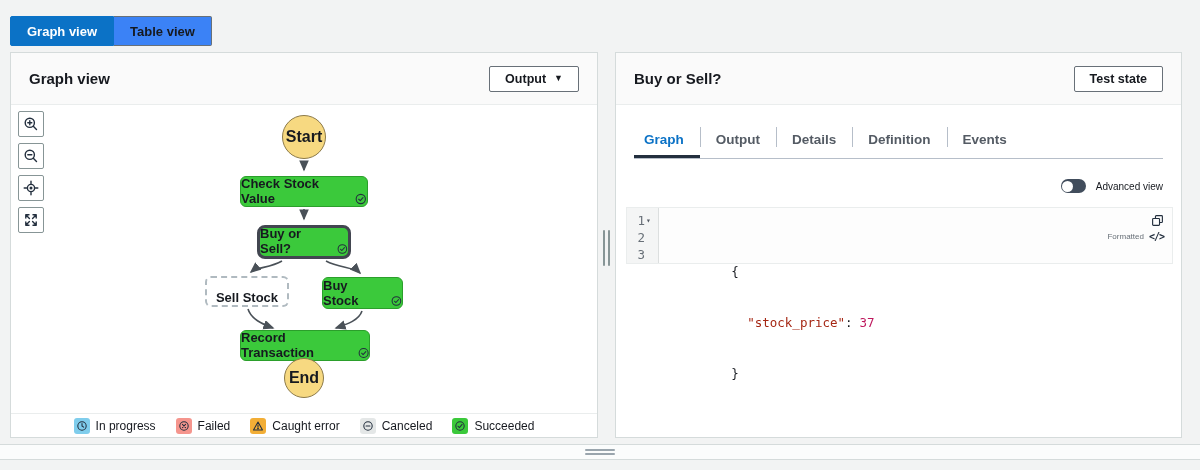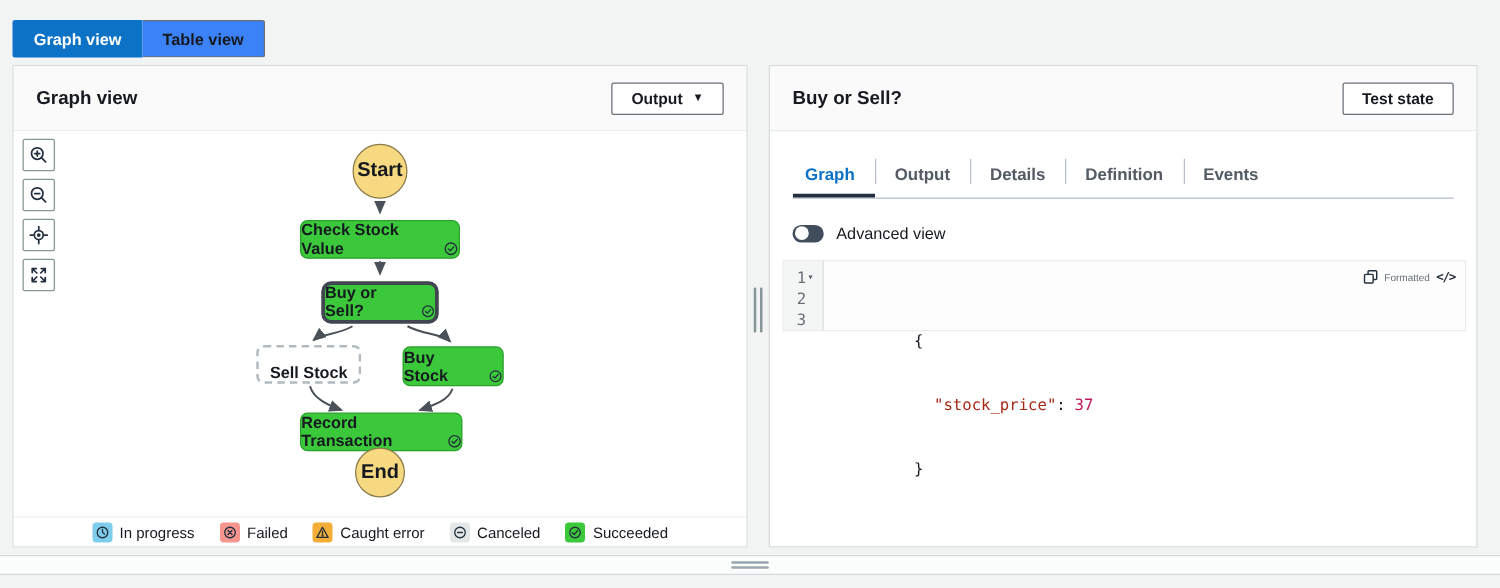--- a/index.html
+++ b/index.html
@@ -43,35 +43,35 @@
   .legend-item { display:flex; align-items:center; gap:6px; }
   .legend-swatch { width:16px; height:16px; border-radius:3px; display:flex; align-items:center; justify-content:center; }
 
   
   .tabs { display:flex; align-items:stretch; height:38px; margin:16px 18px 0 18px; border-bottom:1px solid #b6bec9; }
   .tab { position:relative; display:flex; align-items:center; padding:0 16px; font-size:13.5px; font-weight:700; color:#545b64; cursor:pointer; }
   .tab:first-child { padding-left:10px; }
   .tab.active { color:#0b72c6; box-shadow: inset 0 -3px 0 #232f3e; }
   .tab + .tab::before { content:""; position:absolute; left:0; top:6px; bottom:11px; width:1px; background:#b6bec9; }
 
-  .advanced-row { display:flex; align-items:center; gap:10px; margin:20px 18px 0 18px; font-size:13px; }
+  .advanced-row { display:flex; align-items:center; gap:10px; margin:20px 18px 0 18px; font-size:10px;justify-content:flex-end; }
   .toggle { position:relative; width:25px; height:14px; background:#414d5c; border-radius:8px; cursor:pointer; }
   .toggle-knob { position:absolute; left:1.5px; top:1.5px; width:11px; height:11px; border-radius:50%; background:#fff; }
 
   .editor { position:relative; display:flex; margin:14px 8px 0 10px; height:57px; background:#fdfdfd; border:1px solid #eaeded; font-family:"DejaVu Sans Mono", monospace; font-size:12.5px; }
   .gutter { width:32px; background:#f4f5f5; border-right:1px solid #dcdfdf; color:#687078; padding-top:4px; }
   .gutter-line { height:17px; display:flex; align-items:center; justify-content:flex-end; padding-right:4px; gap:1px; }
   .fold-caret { font-size:8px; color:#545b64; width:8px; }
   .code { padding:4px 0 0 12px; line-height:17px; white-space:pre; }
   .code-line { height:17px; }
   .code-line.indented { padding-left:16px; }
   .json-key { color:#a52714; }
   .json-num { color:#be185d; }
   .json-sep { margin-right:7px; }
-  .editor-actions { position:absolute; top:6px; right:8px; display:flex; flex-direction:row; align-items:flex-end; gap:4px; }
+  .editor-actions { position:absolute; top:6px; right:8px; display:flex; flex-direction:column; align-items:flex-end; gap:4px; }
   .copy-btn { background:none; border:none; padding:0; cursor:pointer; display:flex; }
   .formatted { display:flex; align-items:center; gap:5px; cursor:pointer; }
   .formatted-label { font-size:8px; color:#687078; font-family:"Liberation Sans", sans-serif; }
   .code-glyph { font-size:10px; font-weight:700; color:#232f3e; letter-spacing:-1px; }
 
   
   .v-splitter { position:absolute; left:603px; top:230px; height:36px; display:flex; gap:3px; cursor:col-resize; }
   .v-splitter span { width:2px; background:#879596; border-radius:1px; }
   .bottom-bar { position:absolute; left:0; top:444px; width:1200px; height:16px; background:#fbfcfc; border-top:1px solid #d5dbdb; border-bottom:1px solid #d5dbdb; display:flex; flex-direction:column; align-items:center; justify-content:center; gap:2px; cursor:row-resize; }
   .bottom-bar span { width:30px; height:2px; background:#9aa5ad; border-radius:1px; }

